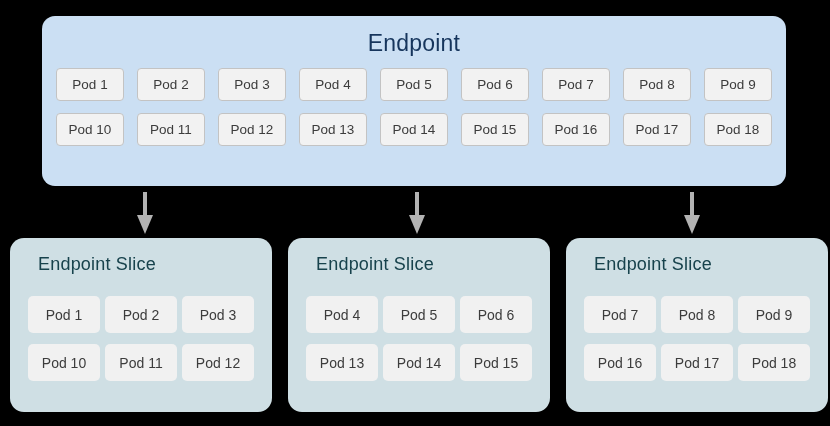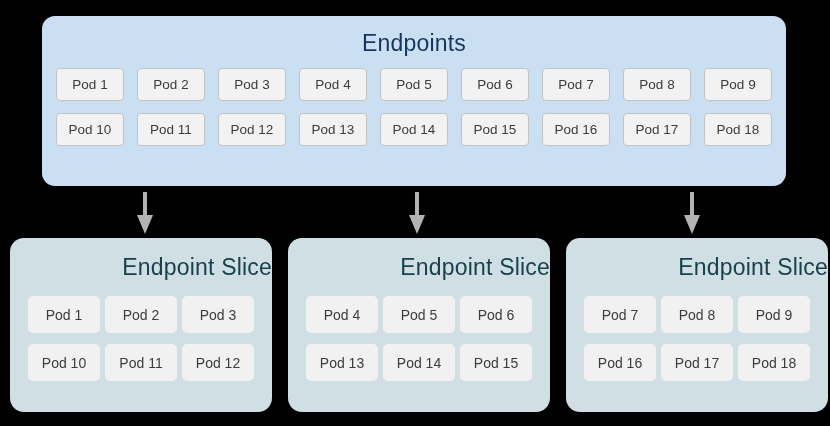--- a/index.html
+++ b/index.html
@@ -82,24 +82,25 @@
   }
   #slice-0 { left: 10px; }
   #slice-1 { left: 288px; }
   #slice-2 { left: 566px; }
 
   .slice-title {
     position: absolute;
     left: 0;
     top: 16px;
     width: 100%;
-    text-align: right;
-    font-size: 23px;
+    text-align: left;
+    font-size: 18px;
     color: #17424c;
     letter-spacing: 0.2px;
+    padding-left: 28px;
   }
   .slice-rows {
     position: absolute;
     left: 18px;
     right: 18px;
     top: 58px;
   }
   .sl-row {
     display: flex;
     justify-content: space-between;
@@ -117,21 +118,21 @@
     font-size: 14px;
     color: #3c3c3c;
   }
 </style>
 </head>
 <body>
 
 <div id="canvas">
 
   <div class="endpoints-panel">
-    <div class="endpoints-title">Endpoints</div>
+    <div class="endpoints-title">Endpoint</div>
     <div class="endpoints-rows">
       <div class="ep-row">
         <div class="ep-chip">Pod 1</div>
         <div class="ep-chip">Pod 2</div>
         <div class="ep-chip">Pod 3</div>
         <div class="ep-chip">Pod 4</div>
         <div class="ep-chip">Pod 5</div>
         <div class="ep-chip">Pod 6</div>
         <div class="ep-chip">Pod 7</div>
         <div class="ep-chip">Pod 8</div>

